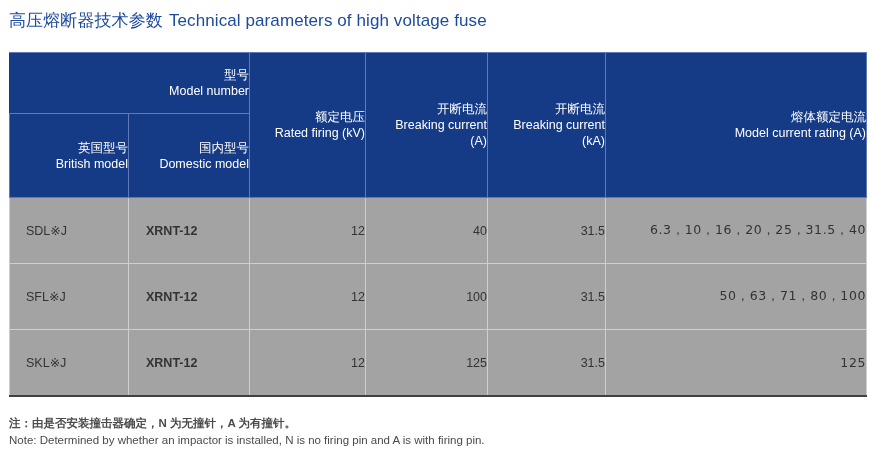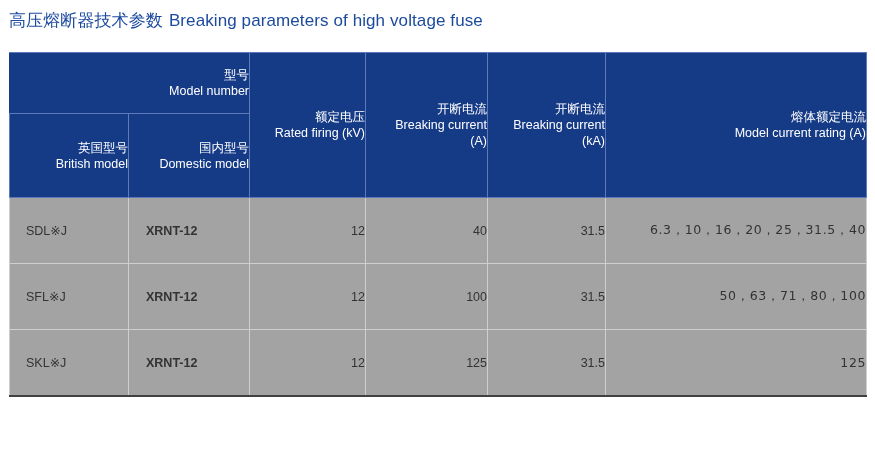--- a/index.html
+++ b/index.html
@@ -121,21 +121,21 @@
     color: #4a4a4a;
     white-space: nowrap;
   }
 </style>
 </head>
 <body>
 
 <div class="page">
 
   <div class="page-title">
-    <span class="t-cn">高压熔断器技术参数</span><span class="t-en">Breaking parameters of high voltage fuse</span>
+    <span class="t-cn">高压熔断器技术参数</span><span class="t-en">Technical parameters of high voltage fuse</span>
   </div>
 
   <table class="spec-table">
     <colgroup>
       <col style="width:119px">
       <col style="width:121px">
       <col style="width:116px">
       <col style="width:122px">
       <col style="width:118px">
       <col style="width:261px">
@@ -200,15 +200,17 @@
         <td class="col-model">XRNT-12</td>
         <td>12</td>
         <td>125</td>
         <td>31.5</td>
         <td class="melt-val">125</td>
       </tr>
     </tbody>
   </table>
 
   <div class="footnote">
+    <div class="note-cn">注：由是否安装撞击器确定，N 为无撞针，A 为有撞针。</div>
+    <div class="note-en">Note: Determined by whether an impactor is installed, N is no firing pin and A is with firing pin.</div>
   </div>
 
 </div>
 
 </body></html>

